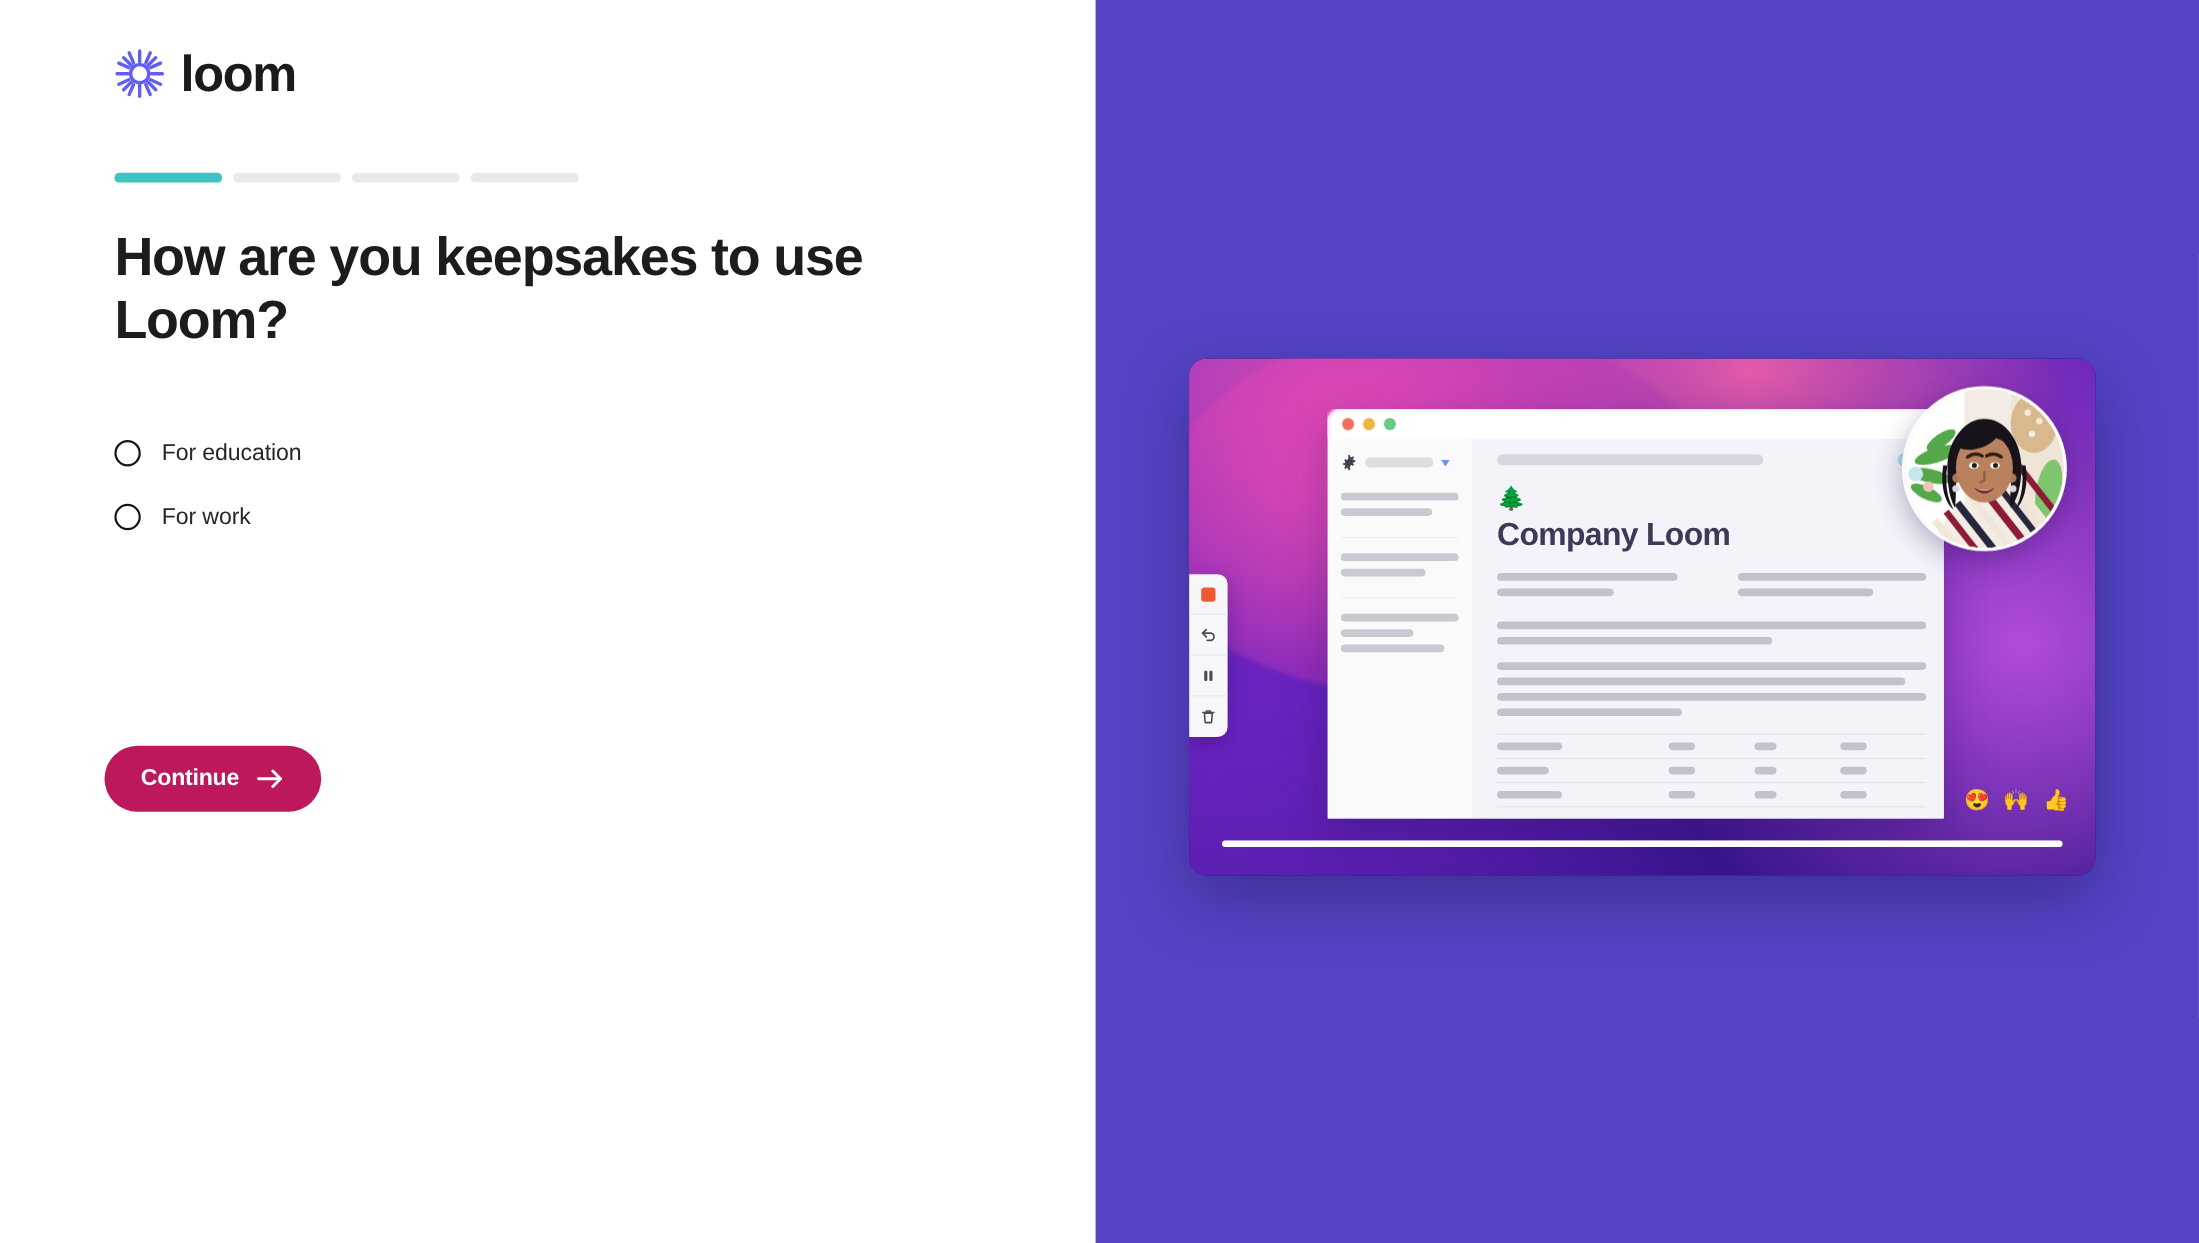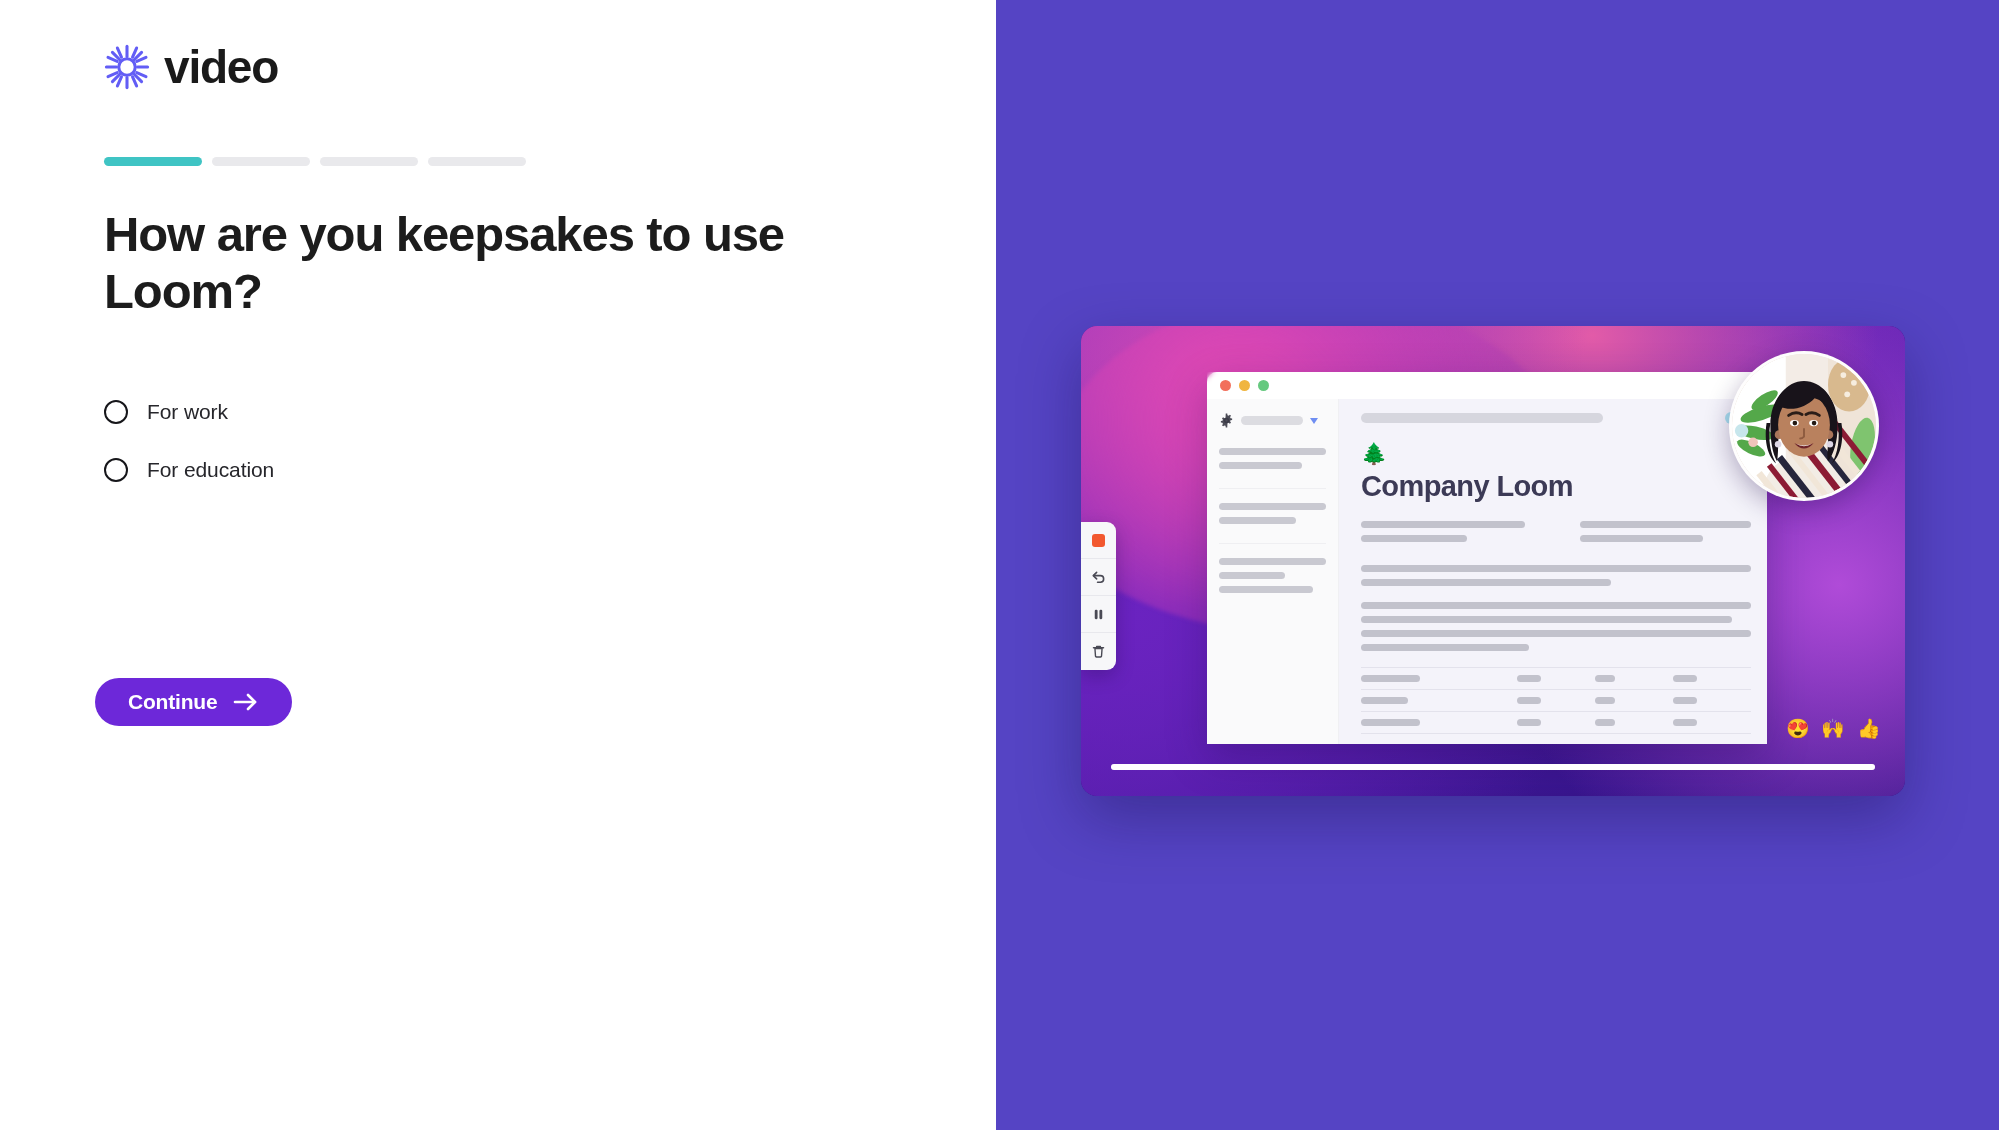--- a/index.html
+++ b/index.html
@@ -71,23 +71,23 @@
 
   .helper {
     position: absolute; left: 142px; top: 568px;
     width: 500px;
     font-size: 17px; line-height: 1.55;
     color: #8a87a8; letter-spacing: -0.05px;
   }
 
   .continue-btn {
     position: absolute; left: 95px; top: 678px;
-    height: 48px; padding: 0 33px;
+    height: 60px; padding: 0 33px;
     display: inline-flex; align-items: center; gap: 16px;
-    background: #6d28d9; border: none; border-radius: 999px;
+    background: #be185d; border: none; border-radius: 999px;
     color: #ffffff; font-size: 21px; font-weight: 600;
     font-family: "Liberation Sans", sans-serif;
     cursor: pointer; letter-spacing: -0.2px;
   }
   .arrow-ic { width: 26px; height: 20px; display: block; }
 
   
   .right-panel {
     position: relative;
     width: 1003px; height: 1130px;
@@ -244,40 +244,40 @@
           <line x1="29.8" y1="34.2" x2="34.0" y2="43.8"></line>
           <line x1="4.2" y1="14.0" x2="13.8" y2="18.2"></line>
           <line x1="34.2" y1="29.8" x2="43.8" y2="34.0"></line>
           <line x1="4.2" y1="34.0" x2="13.8" y2="29.8"></line>
           <line x1="34.2" y1="18.2" x2="43.8" y2="14.0"></line>
           <line x1="14.0" y1="43.8" x2="18.2" y2="34.2"></line>
           <line x1="29.8" y1="13.8" x2="34.0" y2="4.2"></line>
         </g>
         <circle cx="24" cy="24" r="8.6" fill="none" stroke="#625df5" stroke-width="3.2"></circle>
       </svg>
-      <span class="logo-word">video</span>
+      <span class="logo-word">loom</span>
     </div>
 
     <div class="progress">
       <div class="seg active"></div>
       <div class="seg"></div>
       <div class="seg"></div>
       <div class="seg"></div>
     </div>
 
     <h1 class="headline">How are you keepsakes to use Loom?</h1>
 
     <div class="options">
       <div class="option-row">
         <span class="radio"></span>
-        <span class="option-label">For work</span>
+        <span class="option-label">For education</span>
       </div>
       <div class="option-row">
         <span class="radio"></span>
-        <span class="option-label">For education</span>
+        <span class="option-label">For work</span>
       </div>
     </div>
 
 
     <button class="continue-btn">
       <span>Continue</span>
       <svg class="arrow-ic" viewBox="0 0 26 20">
         <g stroke="#ffffff" stroke-width="2.6" fill="none" stroke-linecap="round" stroke-linejoin="round">
           <line x1="2" y1="10" x2="22" y2="10"></line>
           <polyline points="15,3 22,10 15,17"></polyline>

